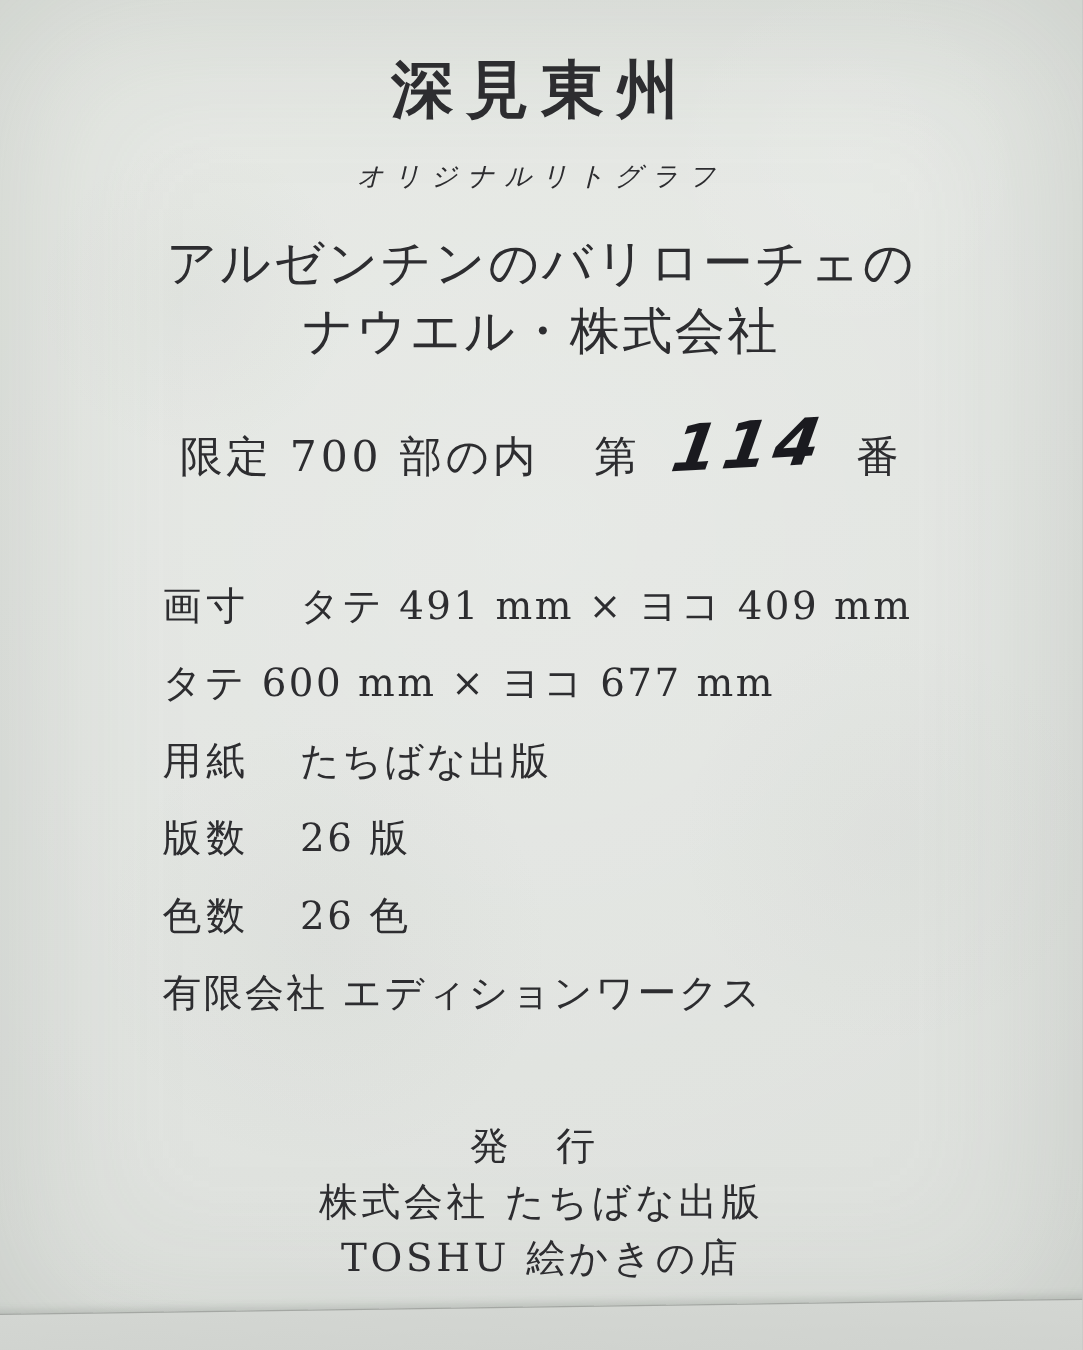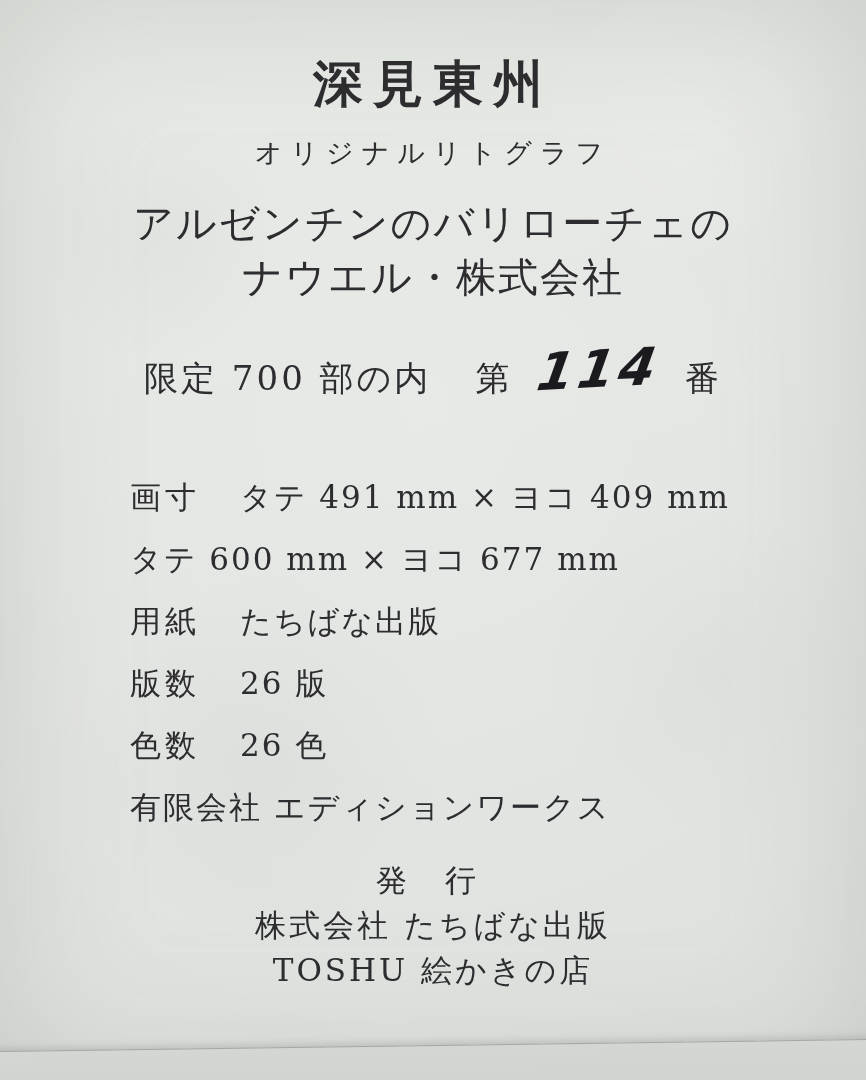--- a/index.html
+++ b/index.html
@@ -38,36 +38,37 @@
     bottom: -14px;
     height: 48px;
     background: linear-gradient(180deg, #d3d6d2 0%, #cfd2ce 100%);
     border-top: 1px solid rgba(110,116,110,0.45);
     box-shadow: 0 -3px 6px rgba(120,126,120,0.25);
     transform: rotate(-0.8deg);
   }
 
   .content {
     position: relative;
-    padding-top: 56px;
+    padding-top: 44px;
     text-align: center;
   }
 
   .artist {
     font-size: 50px;
     font-weight: bold;
     letter-spacing: 10px;
     line-height: 56px;
   }
   .medium {
     margin-top: 24px;
-    font-size: 27px;
+    font-size: 21px;
     letter-spacing: 8px;
     line-height: 34px;
     font-weight: 500;
+    font-style: italic;
   }
   .artwork-title {
     margin-top: 26px;
     font-size: 40px;
     font-weight: normal;
     letter-spacing: 2px;
     line-height: 54px;
   }
   .edition-line {
     margin-top: 40px;
@@ -101,21 +102,21 @@
     letter-spacing: 2px;
     white-space: nowrap;
   }
   .spec-label {
     width: 74px;
     margin-right: 36px;
     letter-spacing: 4px;
   }
 
   .publisher {
-    margin-top: 20px;
+    margin-top: 69px;
     font-size: 31px;
     line-height: 45px;
     letter-spacing: 3px;
   }
   .publisher-heading { letter-spacing: 14px; }
 </style>
 </head>
 <body>
 
 <div class="page">

